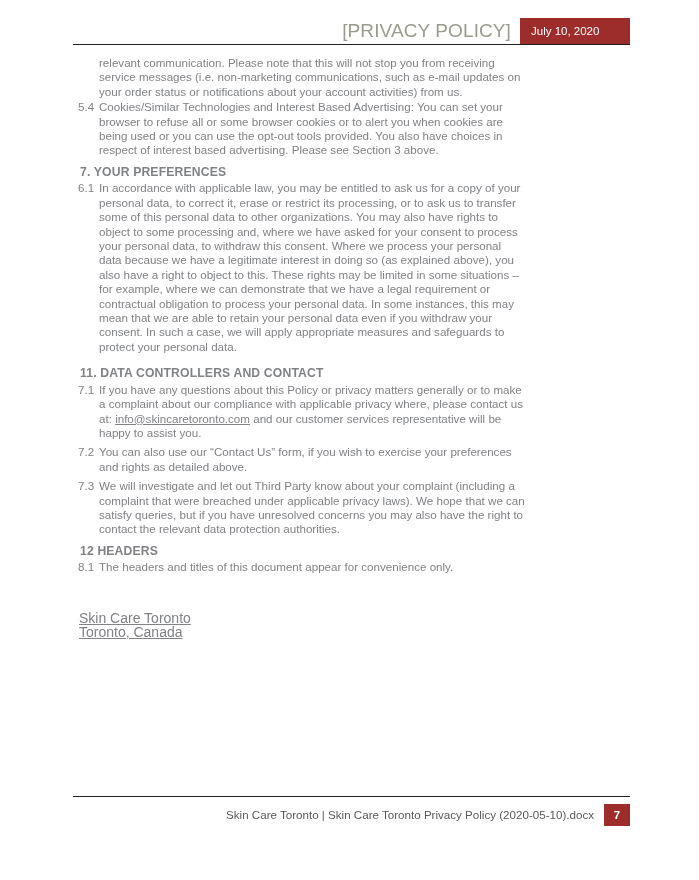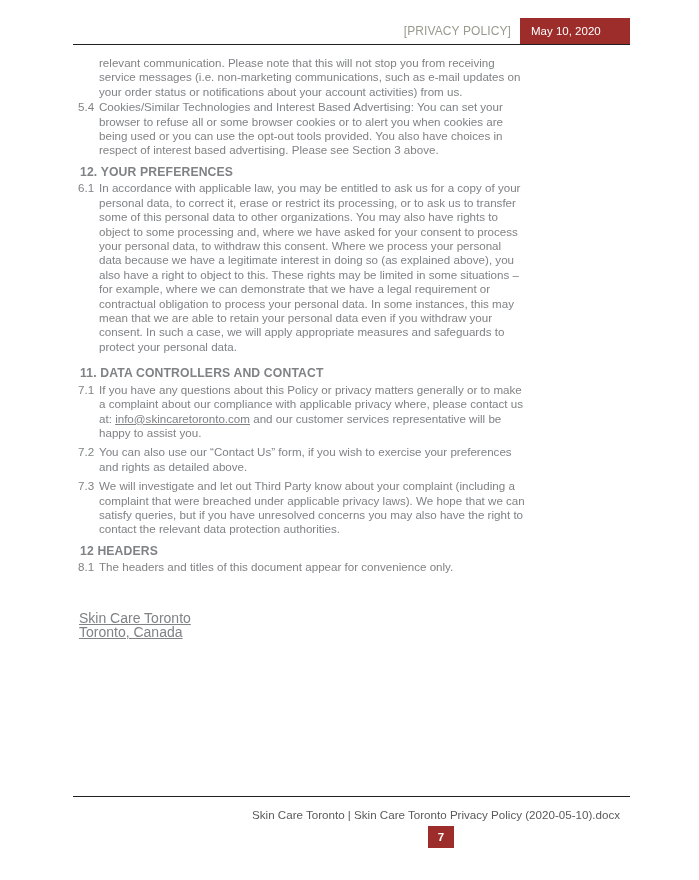--- a/index.html
+++ b/index.html
@@ -33,21 +33,21 @@
   }
   .header-row {
     position: absolute;
     right: 69px;
     top: 18px;
     display: flex;
     align-items: stretch;
     height: 26px;
   }
   .header-doc-title {
-    font-size: 12px;
+    font-size: 19px;
     letter-spacing: 0.1px;
     color: #9a9a8f;
     line-height: 26px;
     padding-right: 9px;
     white-space: nowrap;
     font-family: "Liberation Sans", sans-serif;
   }
   .header-date-box {
     background: #9d2d2b;
     color: #ffffff;
@@ -142,23 +142,22 @@
     right: 69px;
     top: 0;
     height: 0;
     border-top: 1.6px solid #231f20;
   }
   .footer-row {
     position: absolute;
     right: 69px;
     top: 8px;
     display: flex;
-    align-items: center;
+    align-items: flex-end;
     height: 22px;
-    flex-direction: column;
   }
   .footer-text {
     font-size: 11.6px;
     line-height: 22px;
     color: #58595b;
     padding-right: 10px;
     white-space: nowrap;
   }
   .footer-page-box {
     background: #9d2d2b;
@@ -171,39 +170,39 @@
   }
 </style>
 </head>
 <body>
 
 <div class="page">
 
   <div class="page-header">
     <div class="header-row">
       <span class="header-doc-title">[PRIVACY POLICY]</span>
-      <span class="header-date-box">May 10, 2020</span>
+      <span class="header-date-box">July 10, 2020</span>
     </div>
     <div class="header-rule"></div>
   </div>
 
   <div class="content">
 
     <p class="para nonum">
       <span>relevant communication. Please note that this will not stop you from receiving service messages (i.e. non-marketing communications, such as e-mail updates on your order status or notifications about your account activities) from us.</span>
     </p>
 
     <p class="para">
       <span class="num">5.4</span>
       <span>Cookies/Similar Technologies and Interest Based Advertising: You can set your browser to refuse all or some browser cookies or to alert you when cookies are being used or you can use the opt-out tools provided. You also have choices in respect of interest based advertising. Please see Section 3 above.</span>
     </p>
 
     <div class="spacer-sm"></div>
 
-    <div class="heading">12. YOUR PREFERENCES</div>
+    <div class="heading">7. YOUR PREFERENCES</div>
 
     <p class="para">
       <span class="num">6.1</span>
       <span>In accordance with applicable law, you may be entitled to ask us for a copy of your personal data, to correct it, erase or restrict its processing, or to ask us to transfer some of this personal data to other organizations. You may also have rights to object to some processing and, where we have asked for your consent to process your personal data, to withdraw this consent. Where we process your personal data because we have a legitimate interest in doing so (as explained above), you also have a right to object to this. These rights may be limited in some situations – for example, where we can demonstrate that we have a legal requirement or contractual obligation to process your personal data. In some instances, this may mean that we are able to retain your personal data even if you withdraw your consent. In such a case, we will apply appropriate measures and safeguards to protect your personal data.</span>
     </p>
 
     <div class="spacer-sm"></div>
 
 
     <div class="spacer-sm"></div>

